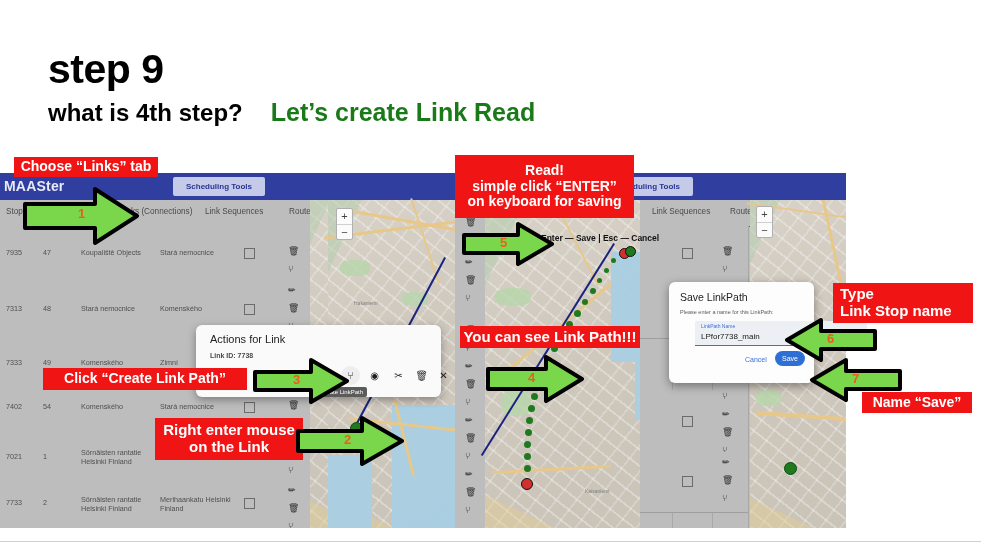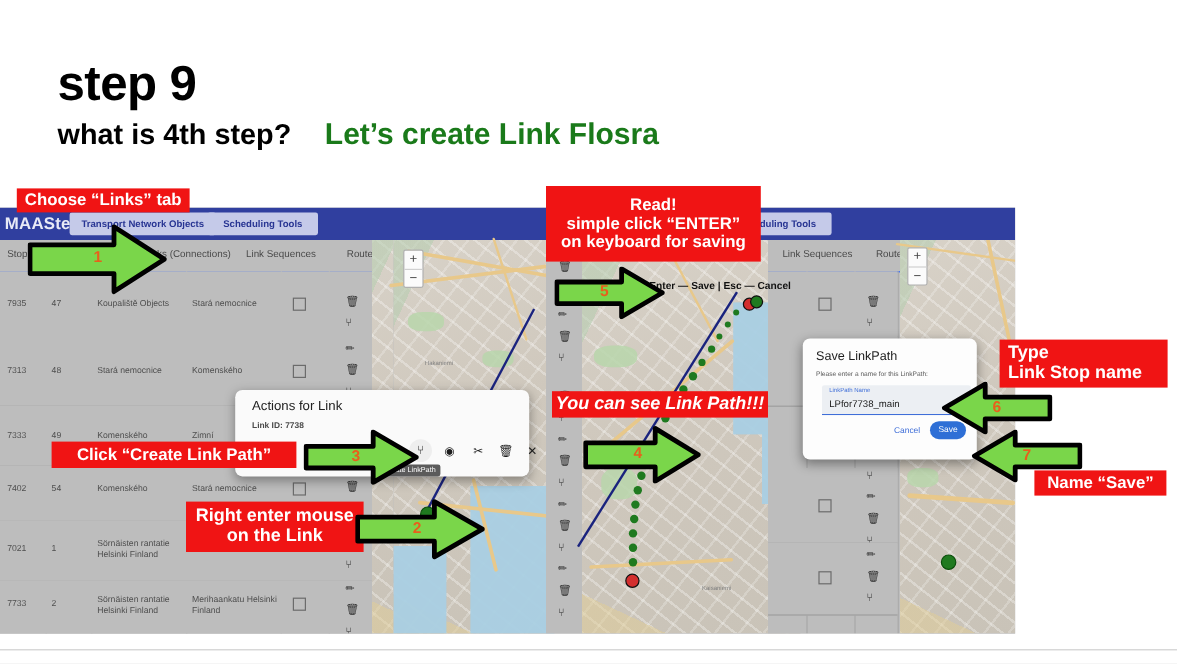--- a/index.html
+++ b/index.html
@@ -147,22 +147,22 @@
 
   
   #save-dialog {
     position: absolute; left: 669px; top: 282px; width: 145px; height: 101px;
     background: #fdfdfd; border-radius: 6px;
     box-shadow: 0 3px 10px rgba(0,0,0,.4);
   }
   #save-title { position: absolute; left: 11px; top: 9px; font-size: 10.5px; color: #1d1d1d; }
   #save-sub   { position: absolute; left: 11px; top: 27px; font-size: 5.5px; color: #5a5a5a; }
   #save-field {
-    position: absolute; left: 16px; top: 39px; width: 124px; height: 24px;
-    background: #eceff3; border-bottom: 1.5px solid #3f6ed8; border-radius: 2px 2px 0 0;
+    position: absolute; left: 26px; top: 39px; width: 124px; height: 24px;
+    background: #eceff3; border-bottom: 1.5px solid #3f6ed8; border-radius: 2px 2px 0 0; padding-left: 48px;
   }
   #save-field-label { position: absolute; left: 6px; top: 2px; font-size: 5px; color: #3f6ed8; }
   #save-field-value { position: absolute; left: 6px; top: 11px; font-size: 8px; color: #1a1a1a; }
   #save-cancel {
     position: absolute; left: 76px; top: 74px; font-size: 7px; color: #3f6ed8;
   }
   #save-ok {
     position: absolute; left: 106px; top: 69px; width: 30px; height: 15px;
     background: #2e6fd6; border-radius: 9px; color: #fff; font-size: 7px;
     display: flex; align-items: center; justify-content: center;
@@ -193,28 +193,27 @@
   #bottom-rule {
     position: absolute; left: 0; top: 541px; width: 981px; height: 1px;
     background: #cfcfcf;
   }
 </style>
 </head>
 <body>
 
 <div id="slide-title">step 9</div>
 <div id="slide-subtitle-row">
-  <span>what is 4th step?</span><span id="slide-subtitle-accent">Let’s create Link Flosra</span>
+  <span>what is 4th step?</span><span id="slide-subtitle-accent">Let’s create Link Read</span>
 </div>
 
 <div id="app-window">
 
   <div id="app-header">
     <div id="app-logo">MAASter</div>
-    <div class="app-tab" id="tab-transport">Transport Network Objects</div>
     <div class="app-tab" id="tab-scheduling">Scheduling Tools</div>
     <div class="app-tab" id="tab-scheduling-right">Scheduling Tools</div>
   </div>
 
   <div class="panel" id="panel-left">
 
     <div class="tbl-head" style="width:328px;">
       <div class="th" style="left:6px;">Stop P</div>
       <div class="th" style="left:120px;">Links (Connections)</div>
       <div class="th" style="left:205px;">Link Sequences</div>
@@ -437,21 +436,21 @@
   <div id="save-cancel">Cancel</div>
   <div id="save-ok">Save</div>
 </div>
 
 <div class="callout" style="left:14px; top:157px; width:144px; height:20px; font-size:14px;">Choose “Links” tab</div>
 
 <div class="callout" style="left:455px; top:155px; width:179px; height:63px; font-size:14px; white-space:pre-line;">Read!
 simple click “ENTER”
 on keyboard for saving</div>
 
-<div class="callout" style="left:460px; top:326px; width:180px; height:22px; font-size:15px;font-style:italic;">You can see Link Path!!!</div>
+<div class="callout" style="left:460px; top:326px; width:180px; height:22px; font-size:15px;">You can see Link Path!!!</div>
 
 <div class="callout" style="left:43px; top:368px; width:204px; height:22px; font-size:14px;">Click  “Create Link Path”</div>
 
 <div class="callout" style="left:155px; top:418px; width:148px; height:42px; font-size:15px; white-space:pre-line;">Right enter mouse
 on the Link</div>
 
 <div class="callout" style="left:833px; top:283px; width:133px; height:40px; font-size:15px; white-space:pre-line; justify-content:flex-start; padding-left:7px; text-align:left;">Type
 Link Stop name</div>
 
 <div class="callout" style="left:862px; top:392px; width:110px; height:21px; font-size:14px;">Name  “Save”</div>

